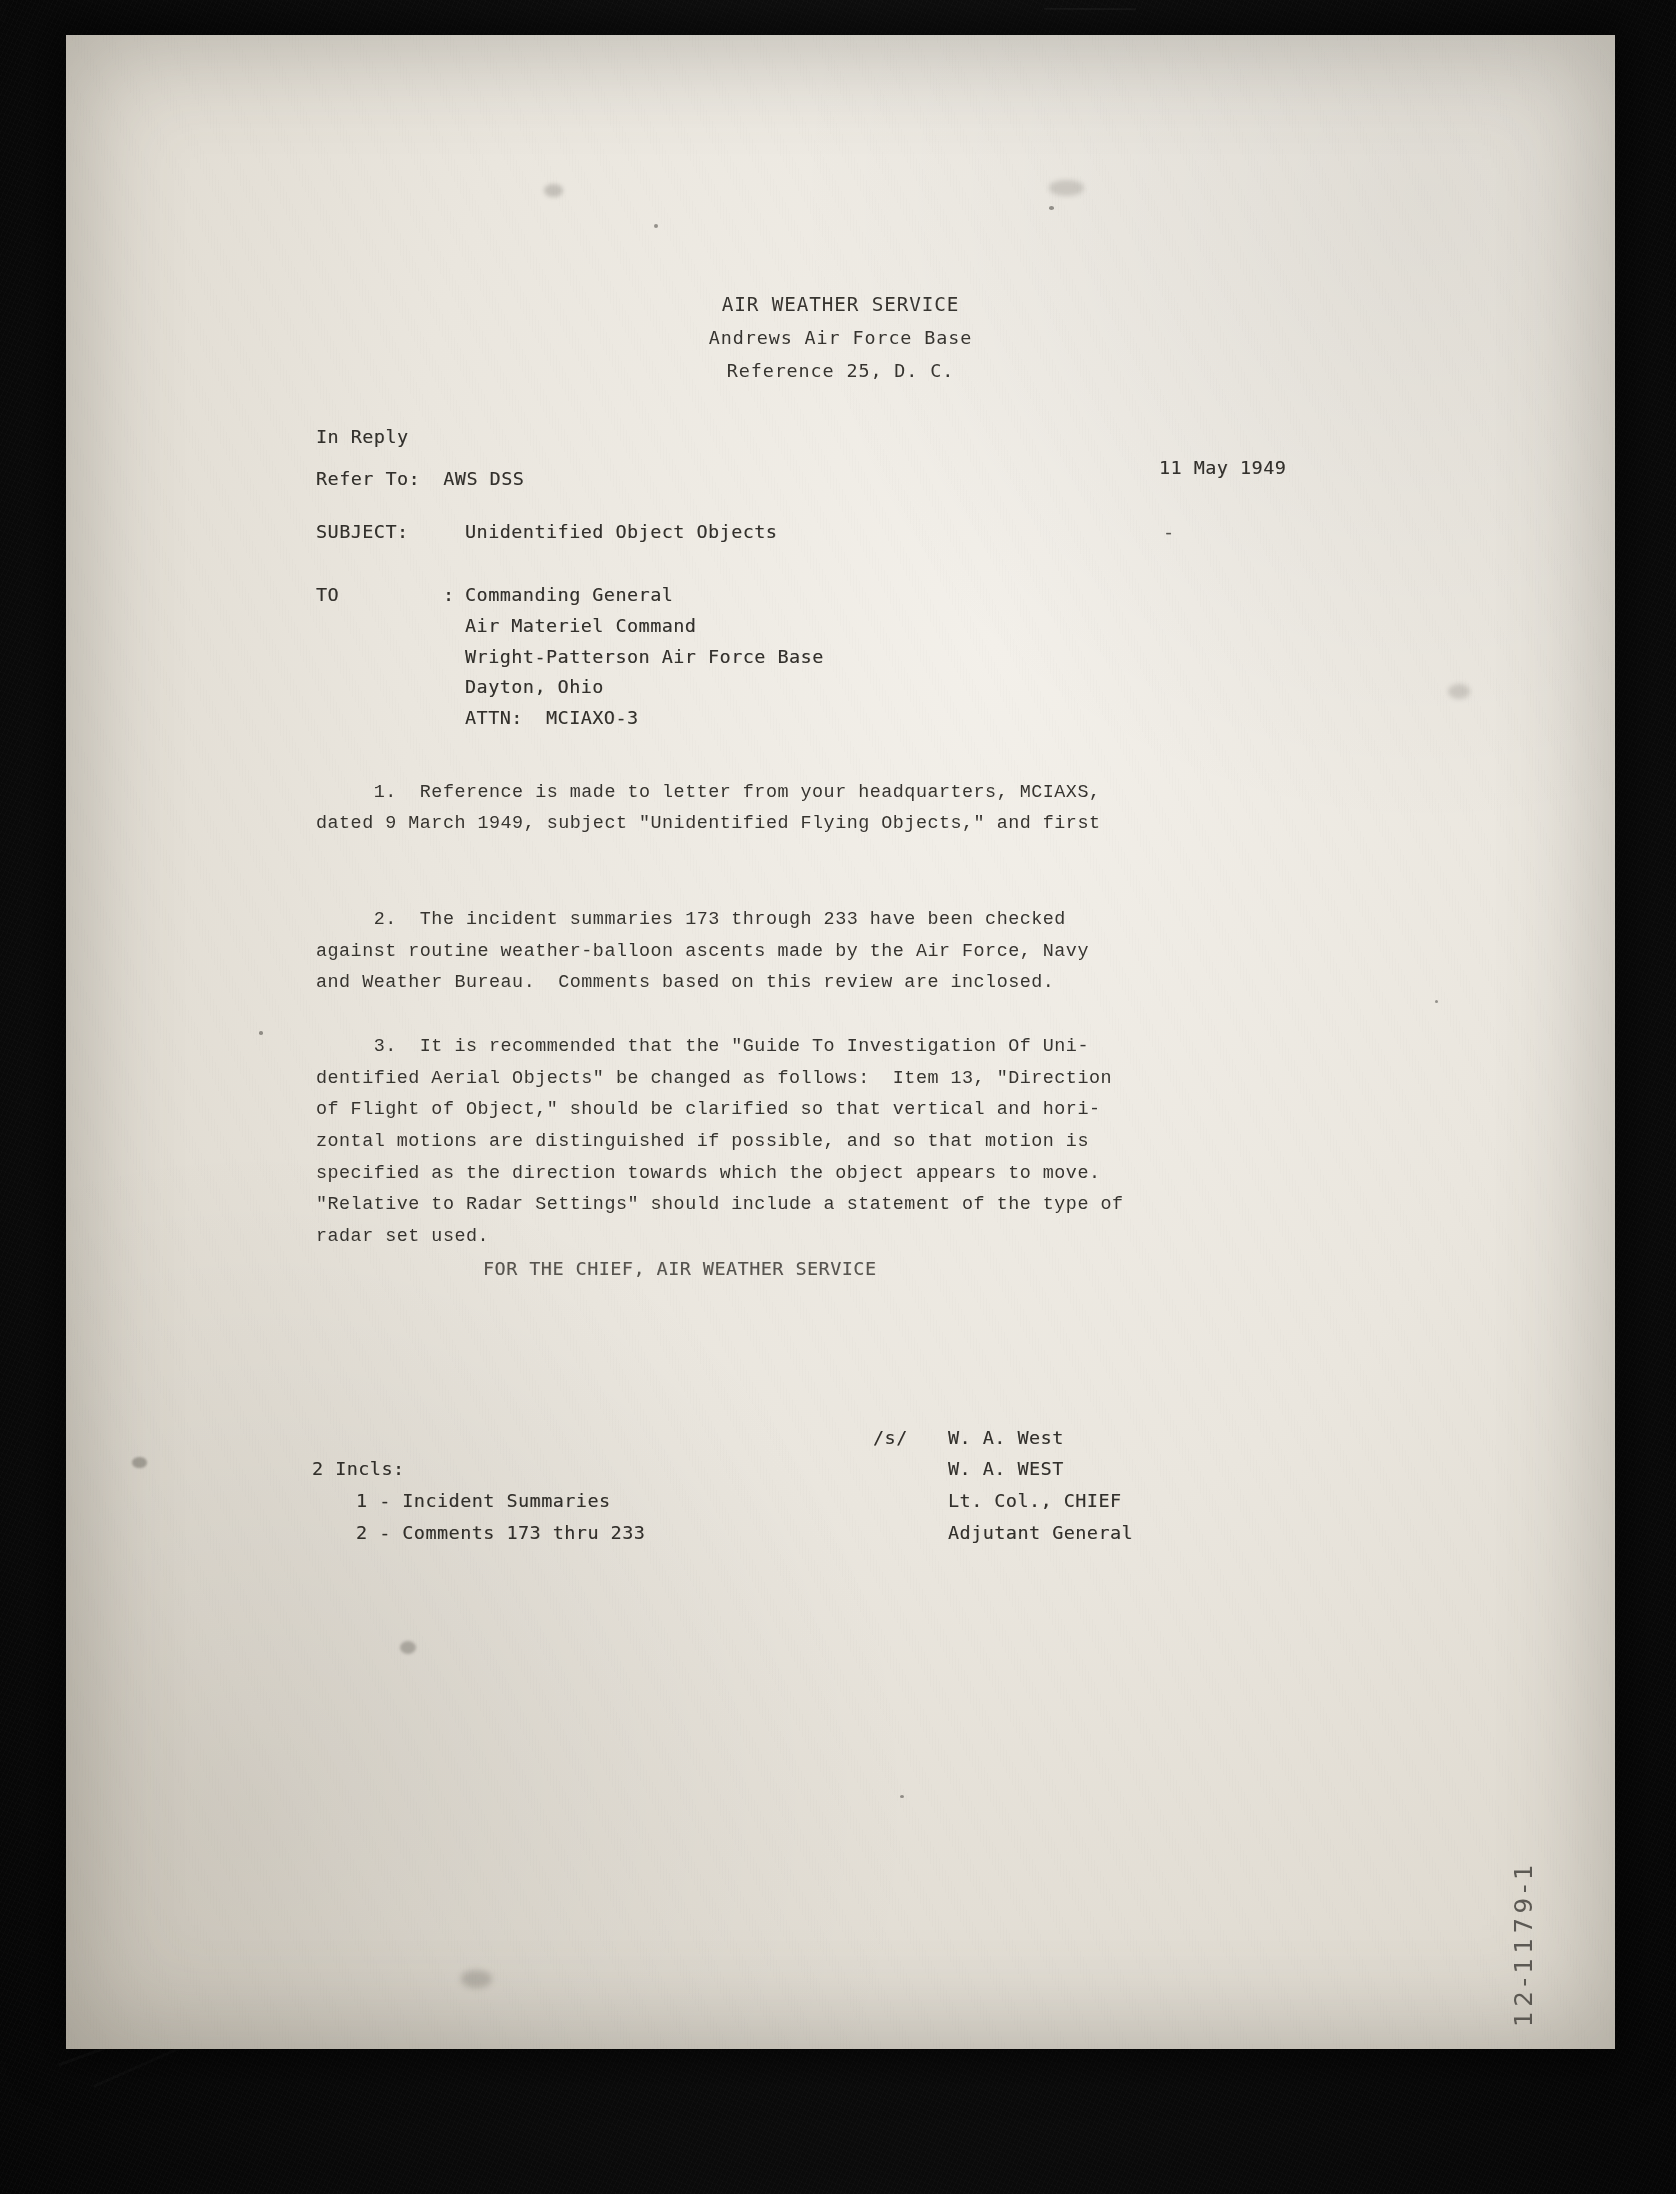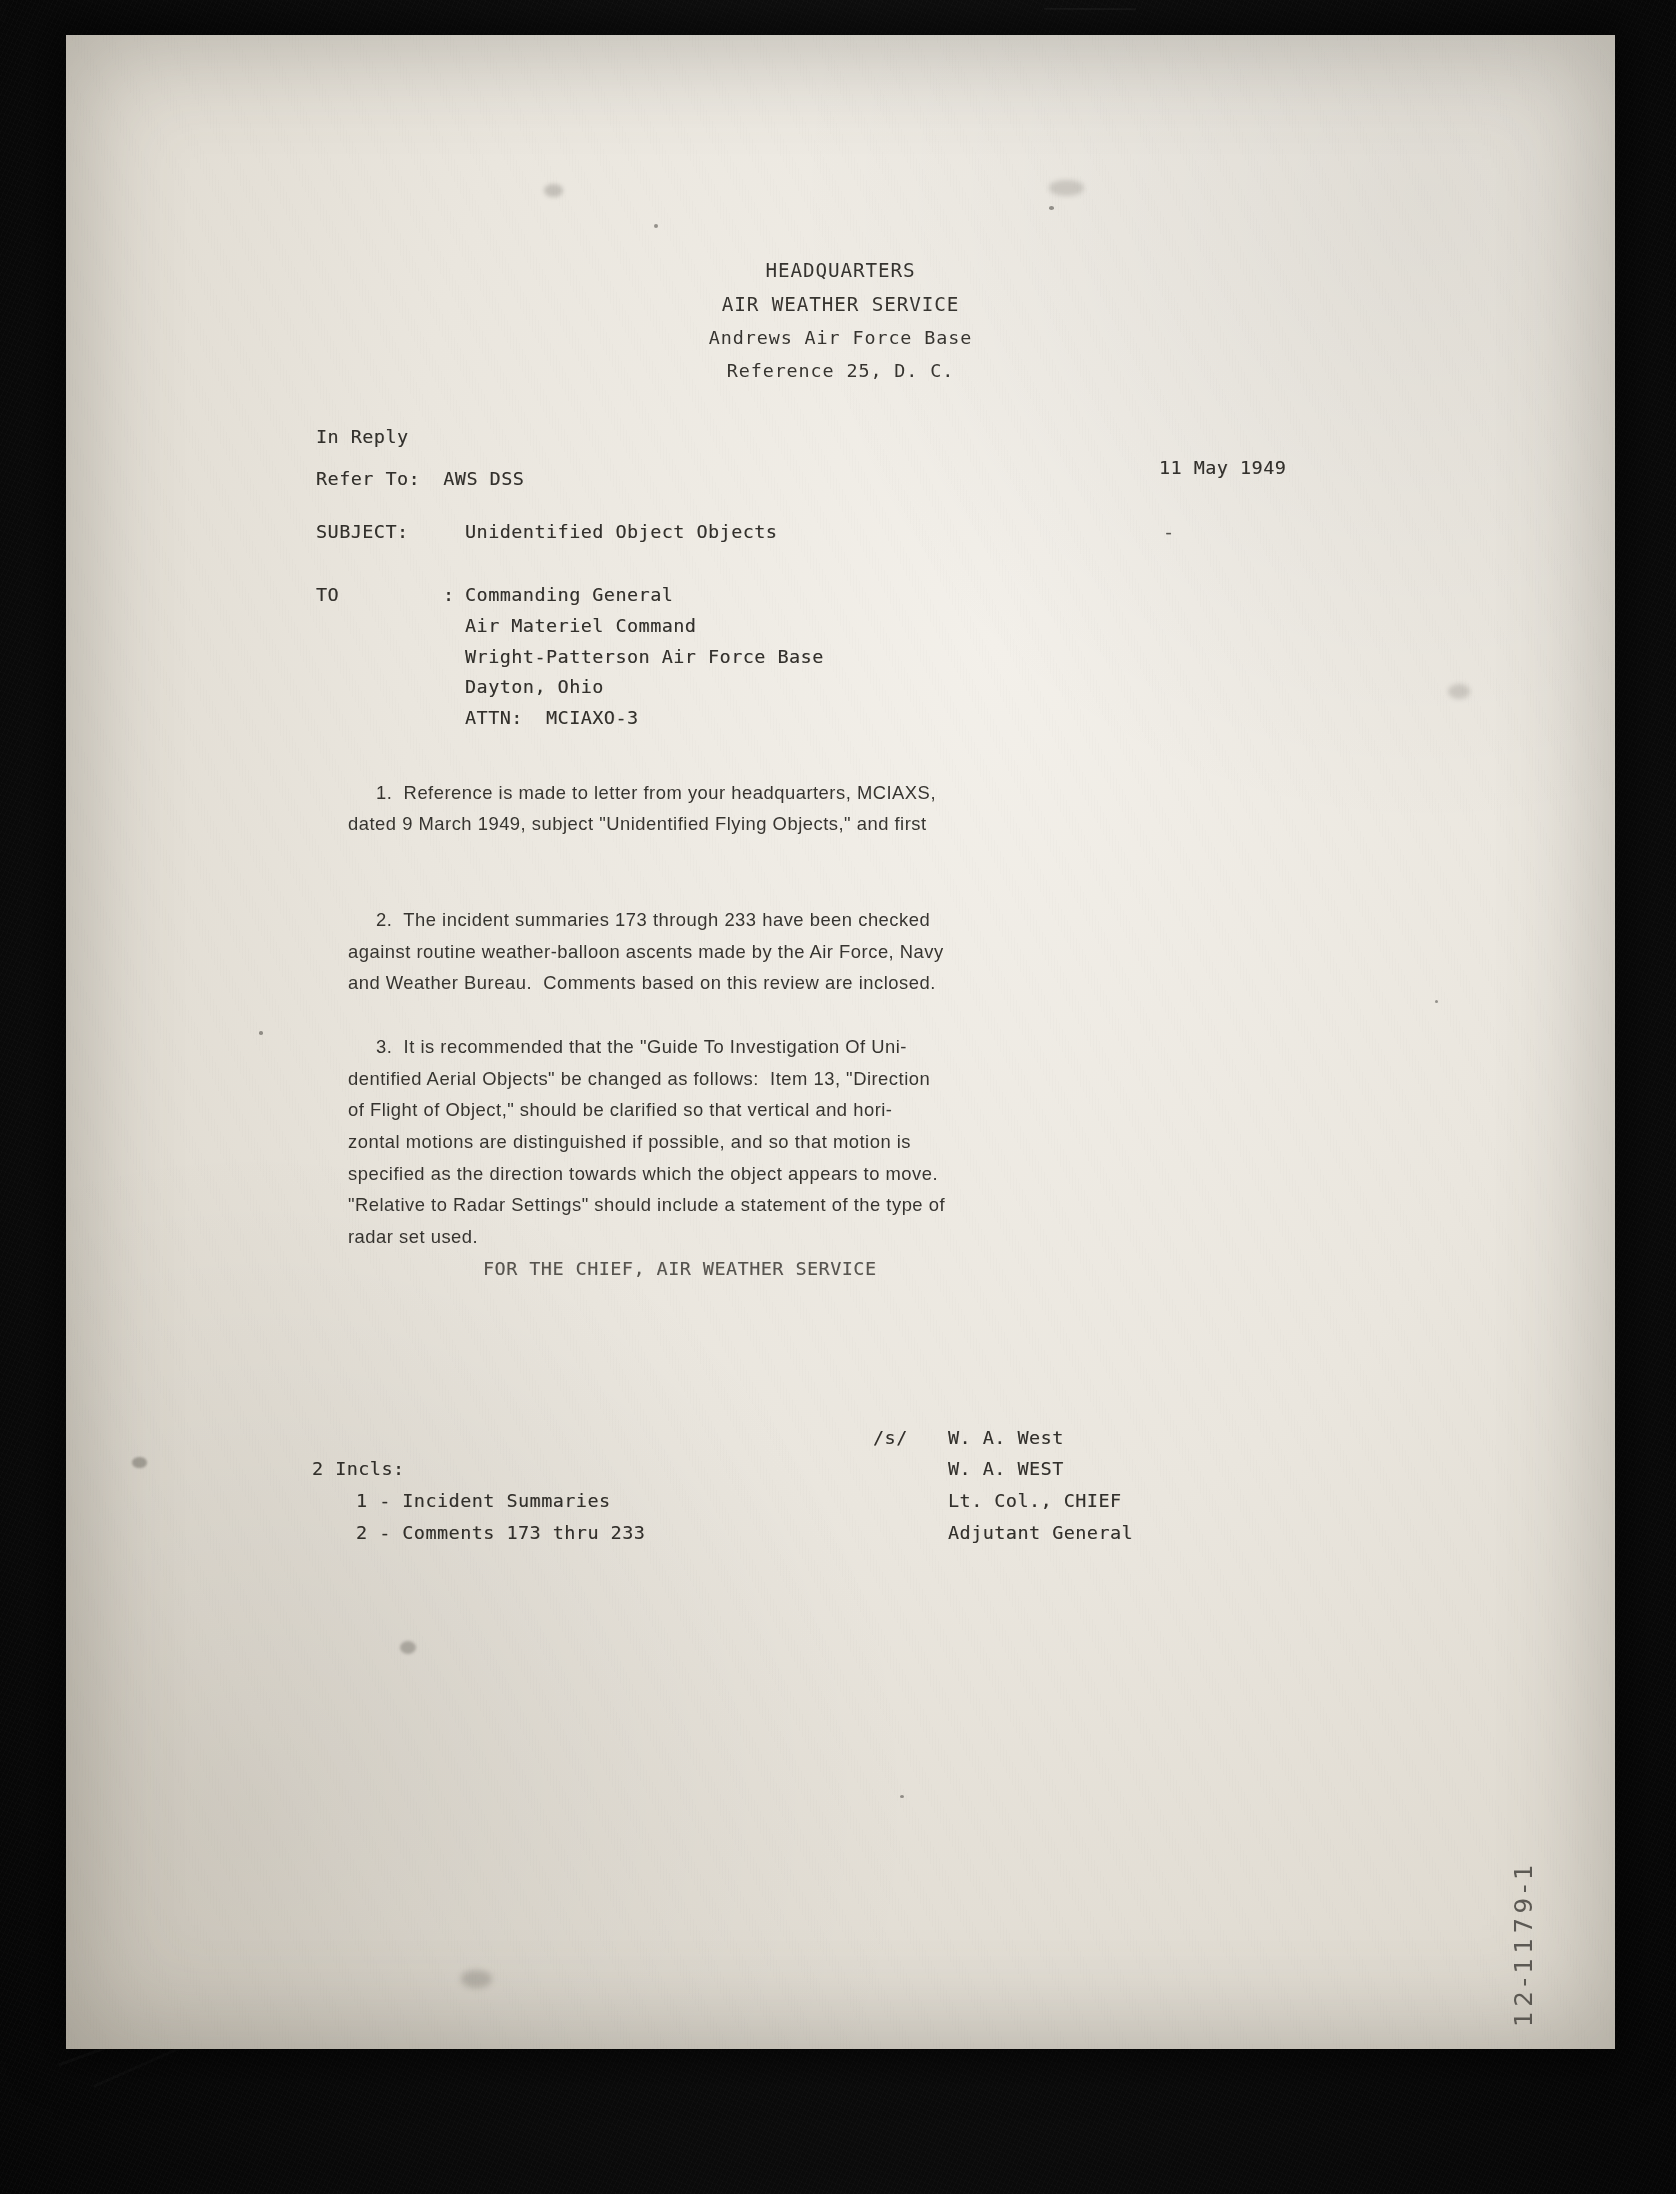--- a/index.html
+++ b/index.html
@@ -95,27 +95,26 @@
     font-size: 19.3px;
     line-height: 34px;
     letter-spacing: 0.9px;
     white-space: pre;
     opacity: 0.9;
   }
 
   .para {
     position: absolute;
     color: #23211d;
-    font-family: Liberation Sans, sans-serif;
+    font-family: Liberation Mono, monospace;
     font-size: 18.4px;
     line-height: 32px;
     letter-spacing: 0.5px;
     white-space: pre;
     opacity: 0.9;
-    margin-left: 32px;
   }
 
   
   .archive-number {
     position: absolute;
     right: 77px;
     bottom: 189px;
     transform: rotate(-90deg);
     transform-origin: bottom right;
     font-family: "DejaVu Sans", sans-serif;
@@ -148,21 +147,20 @@
 <div class="page-sheet">
   <div class="page-texture"></div>
 
   <div class="smudge" style="left:983px; top:145px; width:35px; height:16px; background:rgba(60,56,50,0.18); filter:blur(2.6px);"></div>
   <div class="smudge" style="left:66px; top:1422px; width:15px; height:11.4px; background:rgba(60,56,50,0.35); filter:blur(1.3px);"></div>
   <div class="smudge" style="left:334px; top:1606px; width:16px; height:13px; background:rgba(60,56,50,0.30); filter:blur(1.8px);"></div>
   <div class="smudge" style="left:395px; top:1935px; width:31px; height:17.6px; background:rgba(60,56,50,0.22); filter:blur(3.1px);"></div>
   <div class="smudge" style="left:478px; top:149px; width:19.3px; height:13px; background:rgba(60,56,50,0.22); filter:blur(2.2px);"></div>
   <div class="smudge" style="left:1382px; top:649px; width:22px; height:15px; background:rgba(60,56,50,0.18); filter:blur(2.6px);"></div>
 
-  <div class="header-block" style="top:219px;">HEADQUARTERS</div>
   <div class="header-block" style="top:253px;">AIR WEATHER SERVICE</div>
   <div class="header-block" style="top:286px; font-size:18.4px;">Andrews Air Force Base</div>
   <div class="header-block" style="top:319px; font-size:18.4px;">Reference 25, D. C.</div>
 
   <div class="typed" style="left:250px; top:386px;">In Reply</div>
   <div class="typed" style="left:250px; top:428px;">Refer To:  AWS DSS</div>
   <div class="typed" style="left:1093px; top:417px;">11 May 1949</div>
 
   <div class="typed" style="left:250px; top:481px;">SUBJECT:</div>
   <div class="typed" style="left:399px; top:481px;">Unidentified Object Objects</div>

